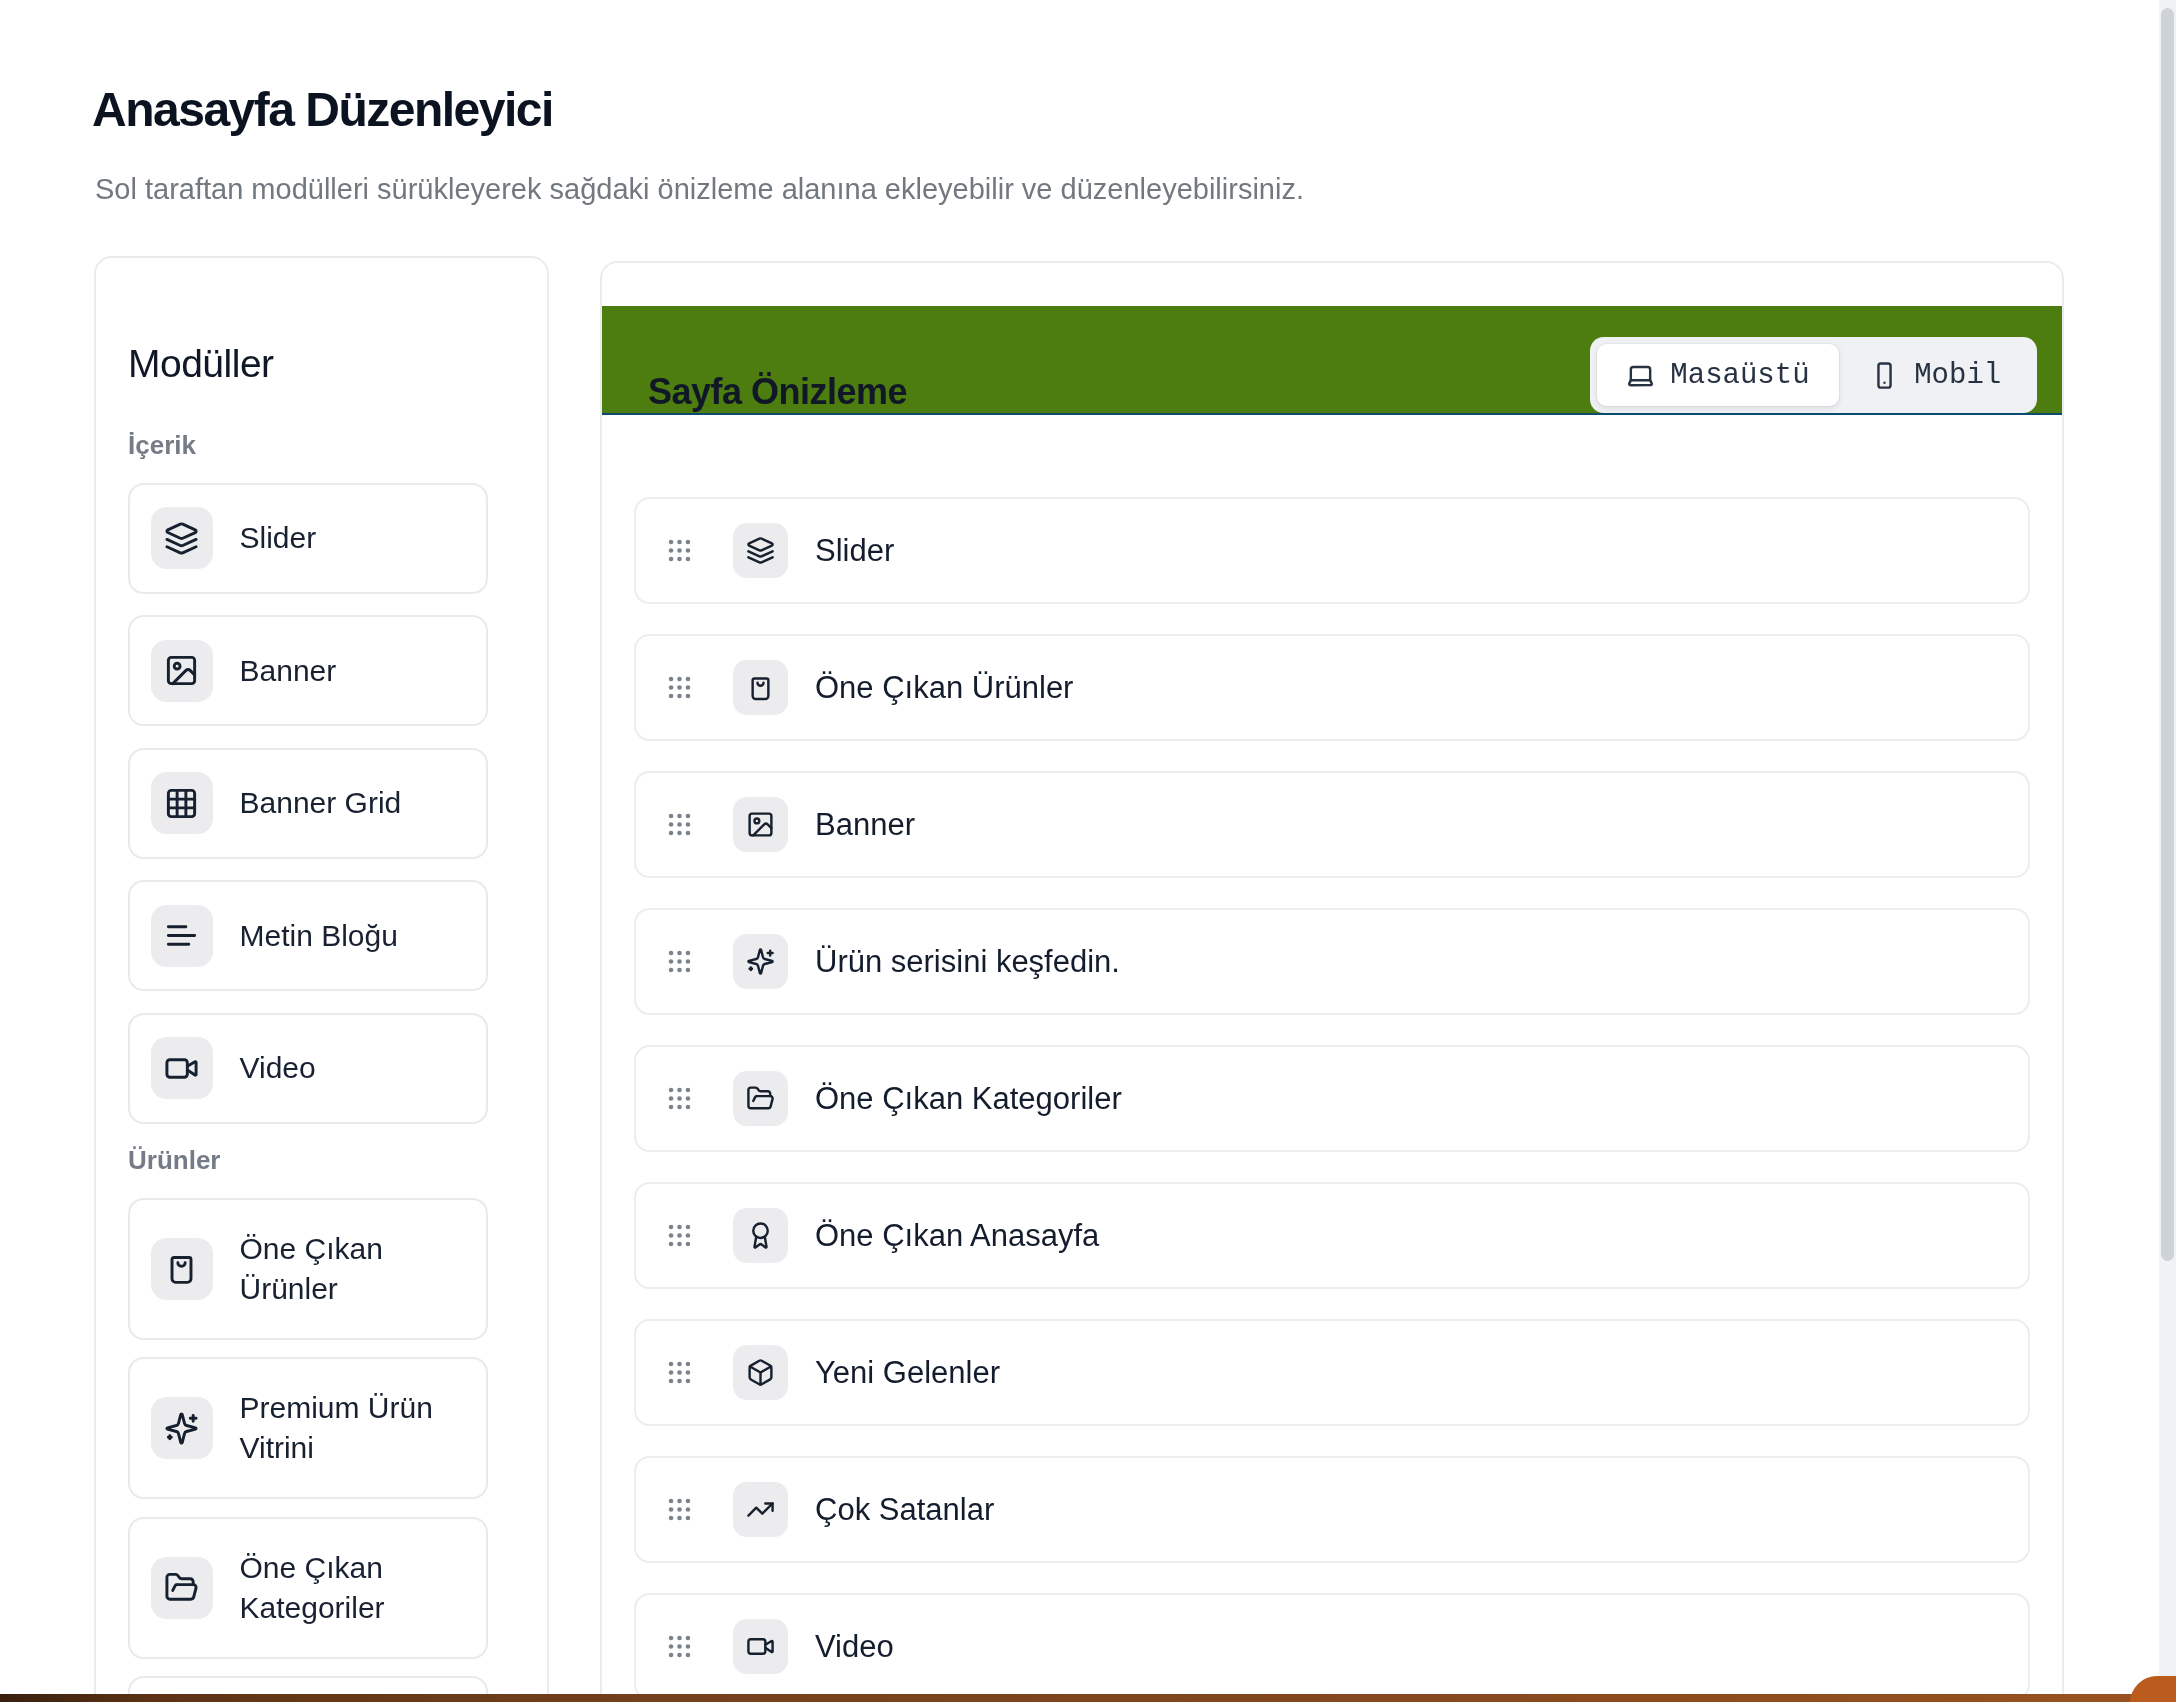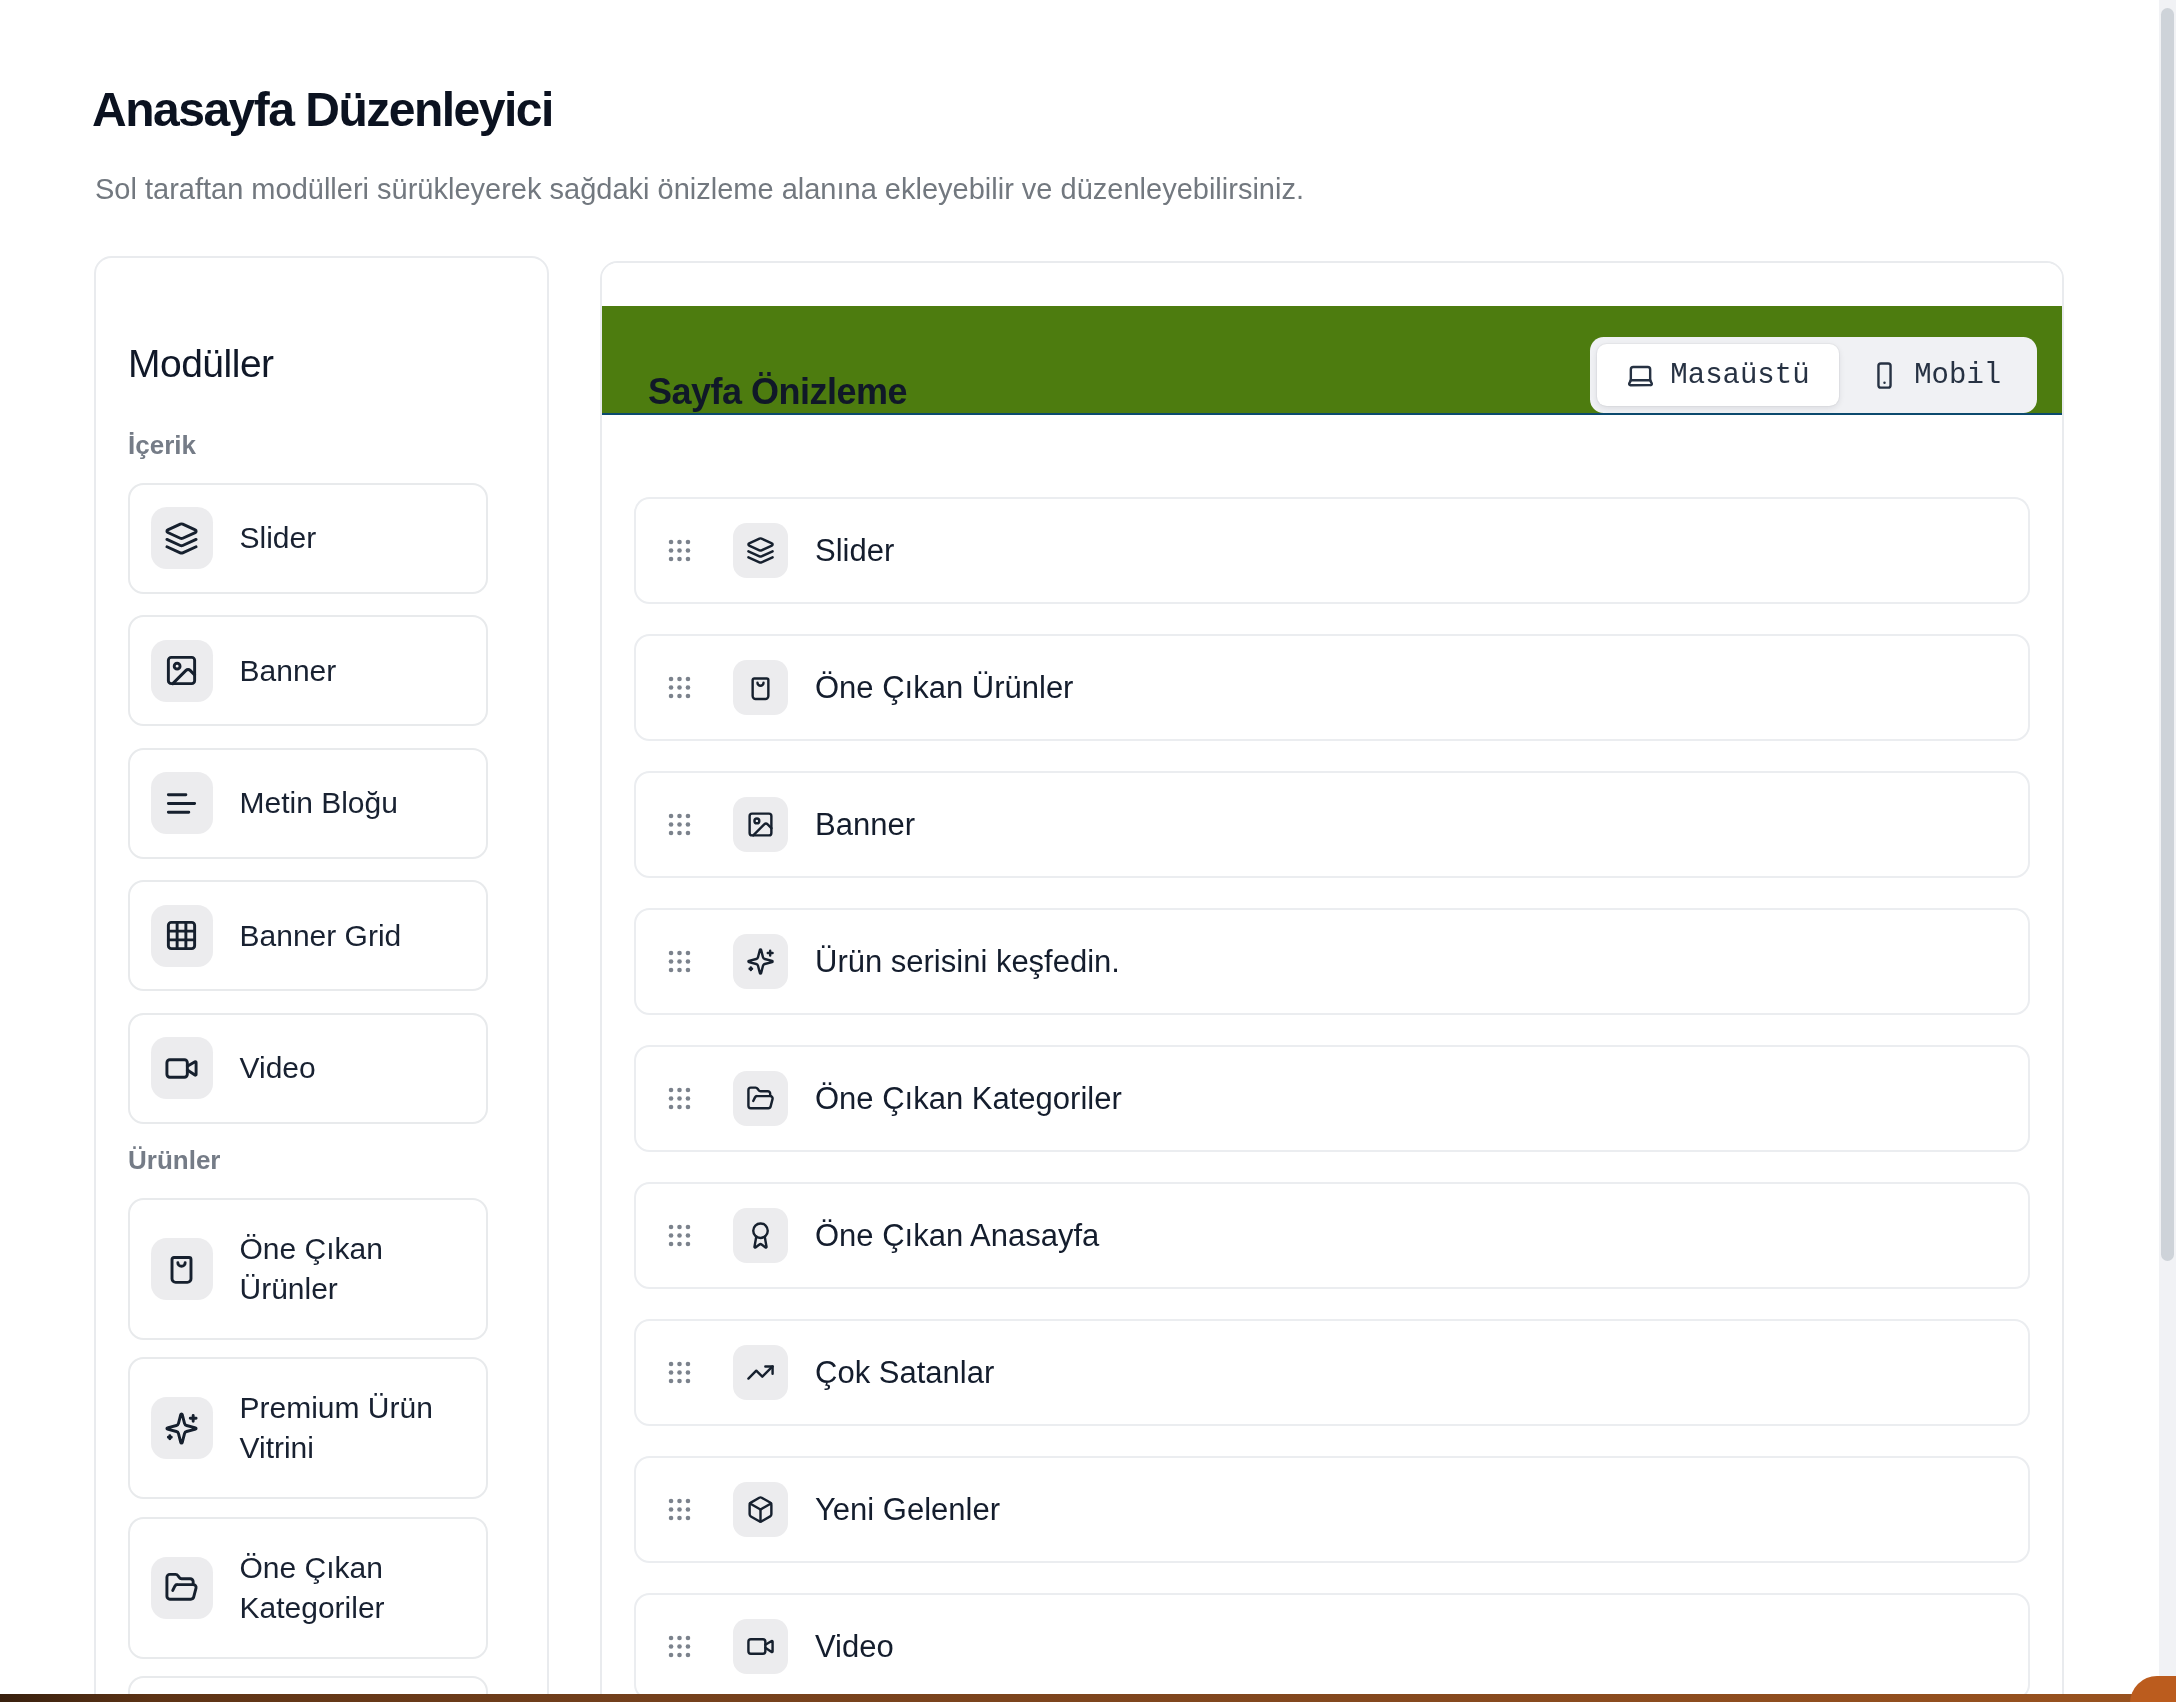--- a/index.html
+++ b/index.html
@@ -170,32 +170,32 @@
     <span class="chip">
         <svg class="stroke-icon" width="35" height="35" viewBox="0 0 24 24">
           <use href="#i-image"></use>
         </svg>
       </span>
     <span class="module-label">Banner</span>
   </div>
   <div class="module-item">
     <span class="chip">
         <svg class="stroke-icon" width="35" height="35" viewBox="0 0 24 24">
+          <use href="#i-grid"></use>
+        </svg>
+      </span>
+    <span class="module-label">Banner Grid</span>
+  </div>
+  <div class="module-item">
+    <span class="chip">
+        <svg class="stroke-icon" width="35" height="35" viewBox="0 0 24 24">
           <use href="#i-text"></use>
         </svg>
       </span>
     <span class="module-label">Metin Bloğu</span>
-  </div>
-  <div class="module-item">
-    <span class="chip">
-        <svg class="stroke-icon" width="35" height="35" viewBox="0 0 24 24">
-          <use href="#i-grid"></use>
-        </svg>
-      </span>
-    <span class="module-label">Banner Grid</span>
   </div>
   <div class="module-item">
     <span class="chip">
         <svg class="stroke-icon" width="35" height="35" viewBox="0 0 24 24">
           <use href="#i-video"></use>
         </svg>
       </span>
     <span class="module-label">Video</span>
   </div>
 
@@ -332,37 +332,37 @@
       <span class="row-label">Öne Çıkan Anasayfa</span>
     </div>
     <div class="row">
       <span class="grip">
           <svg width="29" height="29" viewBox="0 0 24 24">
             <use href="#i-grip"></use>
           </svg>
         </span>
       <span class="chip">
           <svg class="stroke-icon" width="29" height="29" viewBox="0 0 24 24">
+            <use href="#i-box"></use>
+          </svg>
+        </span>
+      <span class="row-label">Yeni Gelenler</span>
+    </div>
+    <div class="row">
+      <span class="grip">
+          <svg width="29" height="29" viewBox="0 0 24 24">
+            <use href="#i-grip"></use>
+          </svg>
+        </span>
+      <span class="chip">
+          <svg class="stroke-icon" width="29" height="29" viewBox="0 0 24 24">
             <use href="#i-trend"></use>
           </svg>
         </span>
       <span class="row-label">Çok Satanlar</span>
-    </div>
-    <div class="row">
-      <span class="grip">
-          <svg width="29" height="29" viewBox="0 0 24 24">
-            <use href="#i-grip"></use>
-          </svg>
-        </span>
-      <span class="chip">
-          <svg class="stroke-icon" width="29" height="29" viewBox="0 0 24 24">
-            <use href="#i-box"></use>
-          </svg>
-        </span>
-      <span class="row-label">Yeni Gelenler</span>
     </div>
     <div class="row">
       <span class="grip">
           <svg width="29" height="29" viewBox="0 0 24 24">
             <use href="#i-grip"></use>
           </svg>
         </span>
       <span class="chip">
           <svg class="stroke-icon" width="29" height="29" viewBox="0 0 24 24">
             <use href="#i-video"></use>

